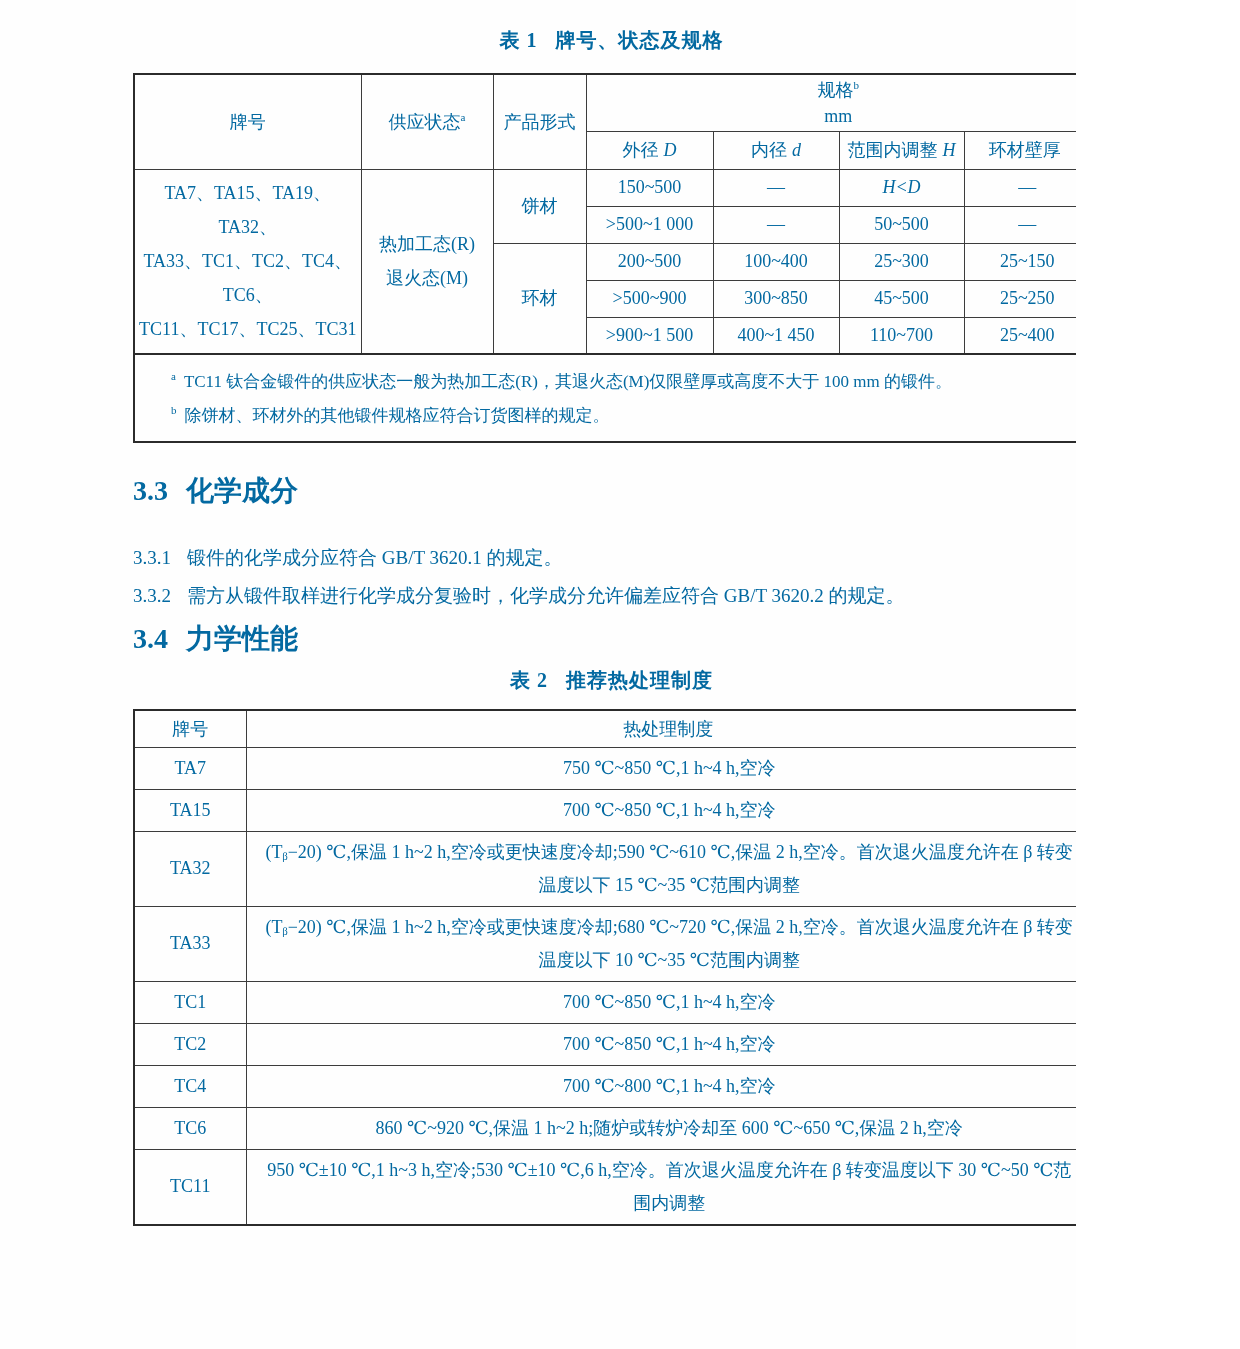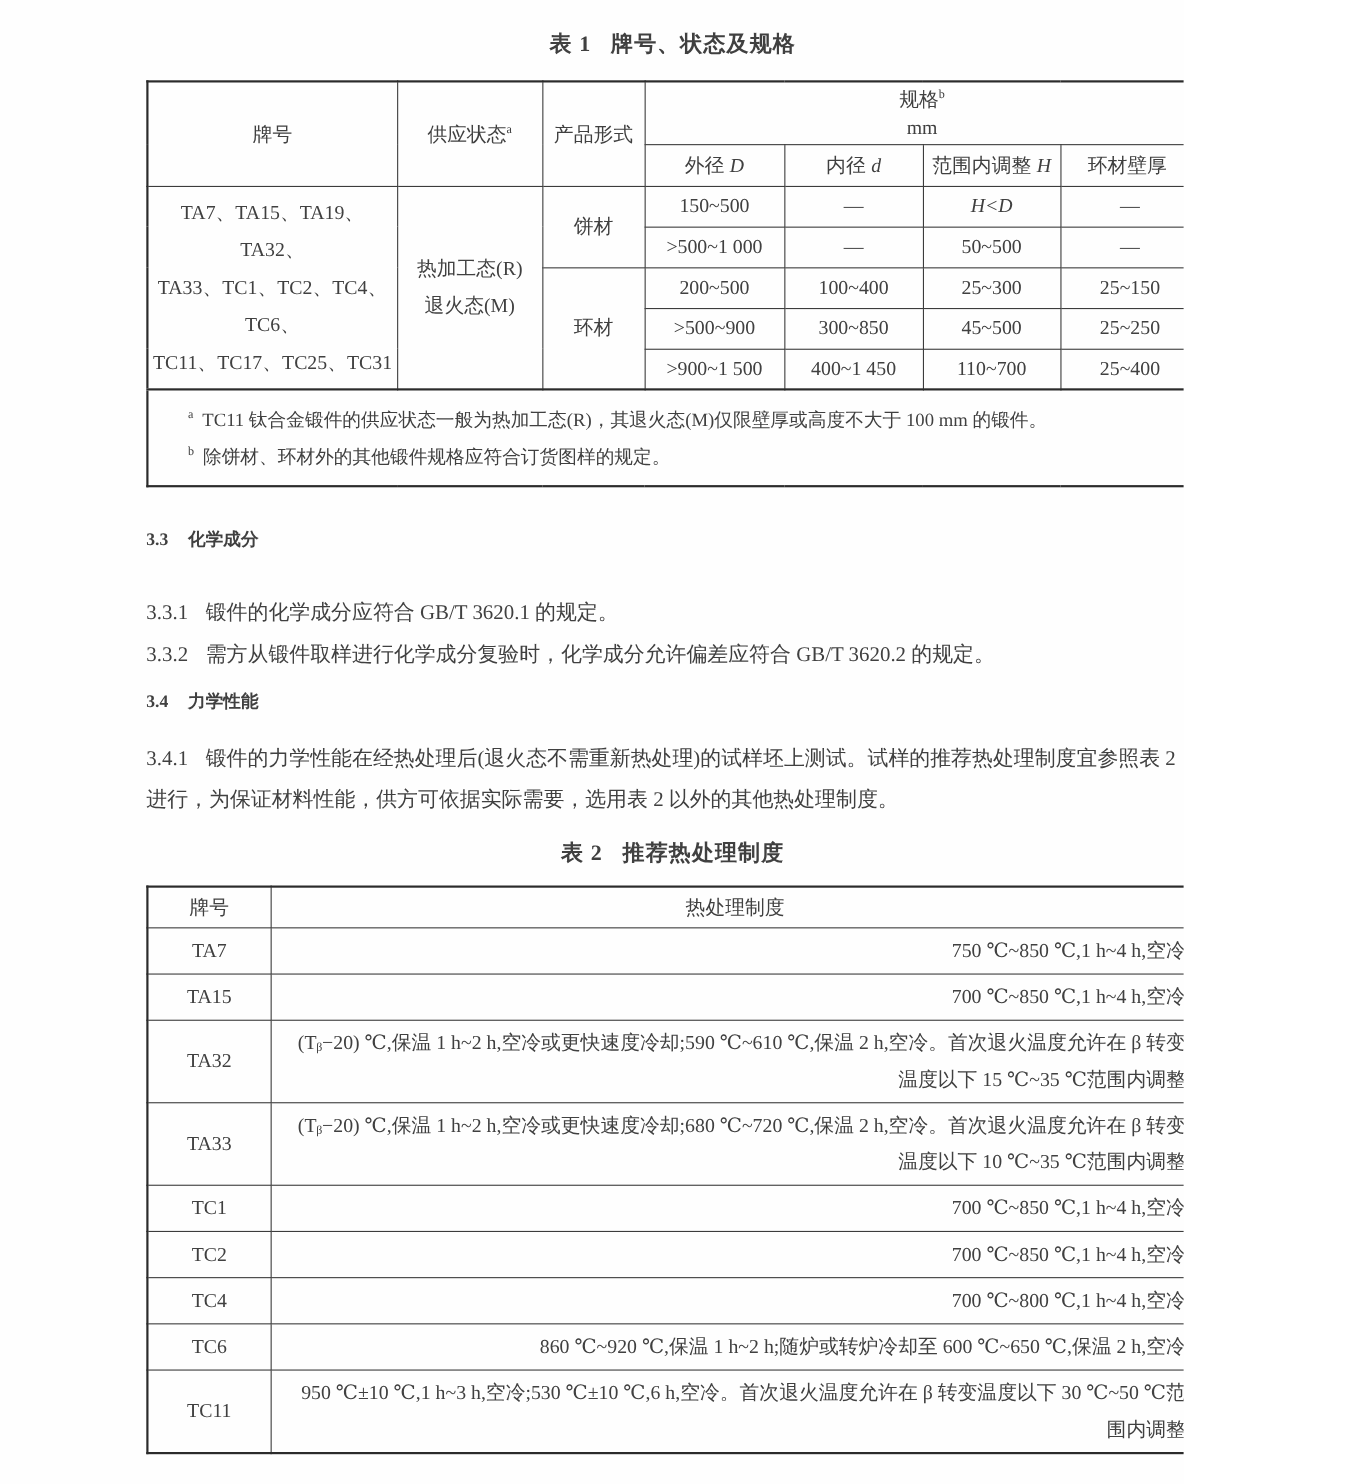--- a/index.html
+++ b/index.html
@@ -2,21 +2,21 @@
 <html><head>
 <meta charset="utf-8">
 <style>
   * { margin:0; padding:0; box-sizing:border-box; }
   html,body { background:#ffffff; }
   .page {
     position:relative;
     width:1076px; height:1349px;
     background:#fefefe;
     overflow:hidden;
-    color:#404040;
+    color:#0369a1;
     font-family:"Liberation Serif","DejaVu Serif",serif;
   }
   .content { width:957px; margin-left:133px; padding-top:28px; }
 
   .tbl-title {
     text-align:center; font-weight:bold; font-size:20px; line-height:24px;
     letter-spacing:1px;
   }
   .tbl-title .tnum { margin-right:18px; }
 
@@ -40,36 +40,36 @@
   .grades-cell div, .supply-cell div { line-height:34px; }
   .italic-cell { font-style:italic; }
   .footnote-cell {
     text-align:left; height:78px; padding:10px 2px 8px 36px;
     border-top:2px solid #2b2b2b;
   }
   .footnote { font-size:17px; line-height:34px; }
   .footnote sup { margin-right:8px; }
 
   
-  .sec-head { font-size:16px; font-weight:bold; line-height:24px; }
+  .sec-head { font-size:28px; font-weight:bold; line-height:24px; }
   .sec-head .hnum { margin-right:18px; }
   .body-para { font-size:19px; line-height:38px; }
   .body-para .pnum { margin-right:16px; }
   #sec33 { margin-top:36px; }
   #p331  { margin-top:36px; }
   #p332  { margin-top:0px; }
   #sec34 { margin-top:12px; }
   #p341  { margin-top:20px; }
   #t2title { margin-top:17px; }
 
   
   #table2 { margin-top:17px; }
   #table2 tr.r1 { height:37px; }
   #table2 tr.r2 { height:74px; }
-  #table2 td.regime { text-align:right; padding:4px 12px 4px 14px; line-height:33px;margin-left:44px; }
+  #table2 td.regime { text-align:center; padding:4px 12px 4px 14px; line-height:33px;margin-left:44px; }
   #table2 th { height:37px; }
 </style>
 </head>
 <body>
 
 <div class="page">
 <div class="content">
 
   <div class="tbl-title">
     <span class="tnum">表 1</span><span>牌号、状态及规格</span>
@@ -159,23 +159,20 @@
   <p id="p331" class="body-para">
     <span class="pnum">3.3.1</span><span>锻件的化学成分应符合 GB/T 3620.1 的规定。</span>
   </p>
   <p id="p332" class="body-para">
     <span class="pnum">3.3.2</span><span>需方从锻件取样进行化学成分复验时，化学成分允许偏差应符合 GB/T 3620.2 的规定。</span>
   </p>
 
   <div id="sec34" class="sec-head">
     <span class="hnum">3.4</span><span>力学性能</span>
   </div>
-  <p id="p341" class="body-para">
-    <span class="pnum">3.4.1</span><span>锻件的力学性能在经热处理后(退火态不需重新热处理)的试样坯上测试。试样的推荐热处理制度宜参照表 2 进行，为保证材料性能，供方可依据实际需要，选用表 2 以外的其他热处理制度。</span>
-  </p>
 
   <div id="t2title" class="tbl-title">
     <span class="tnum">表 2</span><span>推荐热处理制度</span>
   </div>
 
   <table id="table2">
     <colgroup>
           <col style="width:112px">
           <col style="width:845px">
         </colgroup>

